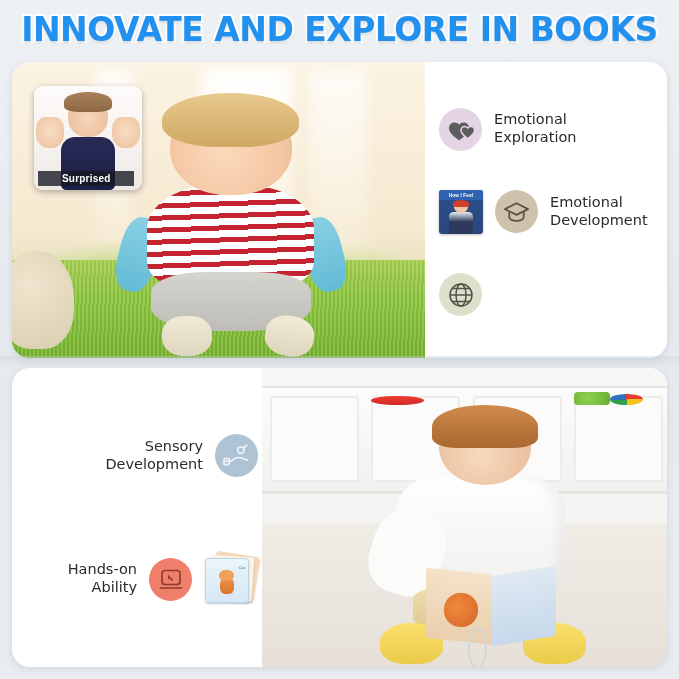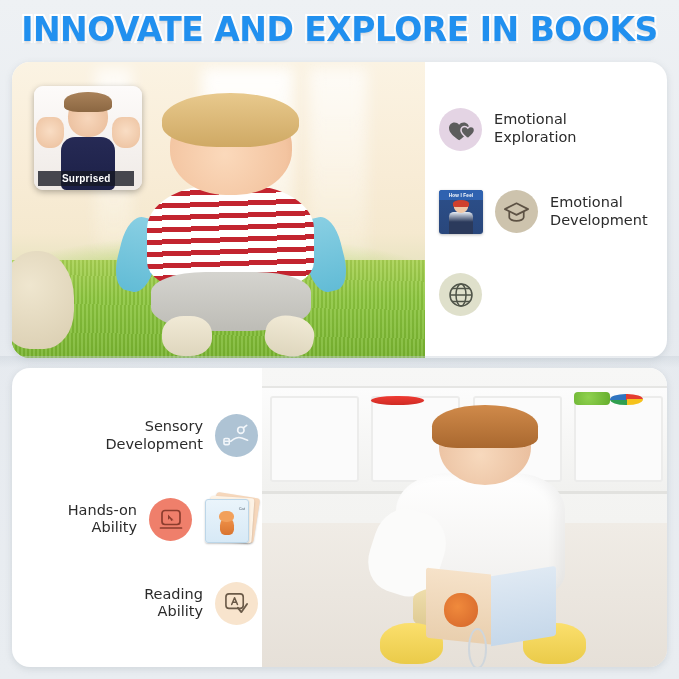--- a/index.html
+++ b/index.html
@@ -399,30 +399,17 @@
             <path d="M16.5 14.5 L10 7.5 v5.2 l1.9-1.4 1.3 2.8 1.6-.8-1.4-2.7z" fill="#8c3d2e" stroke="none"></path>
             <line x1="2.5" y1="21" x2="23.5" y2="21"></line>
           </svg>
         </div>
         <div class="f-label">
           <div>Hands-on</div>
           <div>Ability</div>
         </div>
       </div>
 
-      <div class="feature-row">
-        <div class="f-icon" style="background:#f8e4cd;">
-          <svg width="27" height="25" viewBox="0 0 28 26" aria-hidden="true" fill="none" stroke="#6b5a48" stroke-width="1.7" stroke-linecap="round" stroke-linejoin="round">
-            <rect x="3" y="3" width="18" height="15" rx="3.2"></rect>
-            <path d="M9 14 L12 7 L15 14 M10.1 11.8 h3.9" stroke-width="1.6"></path>
-            <path d="M15.5 17.5 L19 22 L25 13.5" stroke-width="1.9"></path>
-          </svg>
-        </div>
-        <div class="f-label">
-          <div>Reading</div>
-          <div>Ability</div>
-        </div>
-      </div>
 
     </div>
   </div>
 
 </div>
 
 </body></html>

